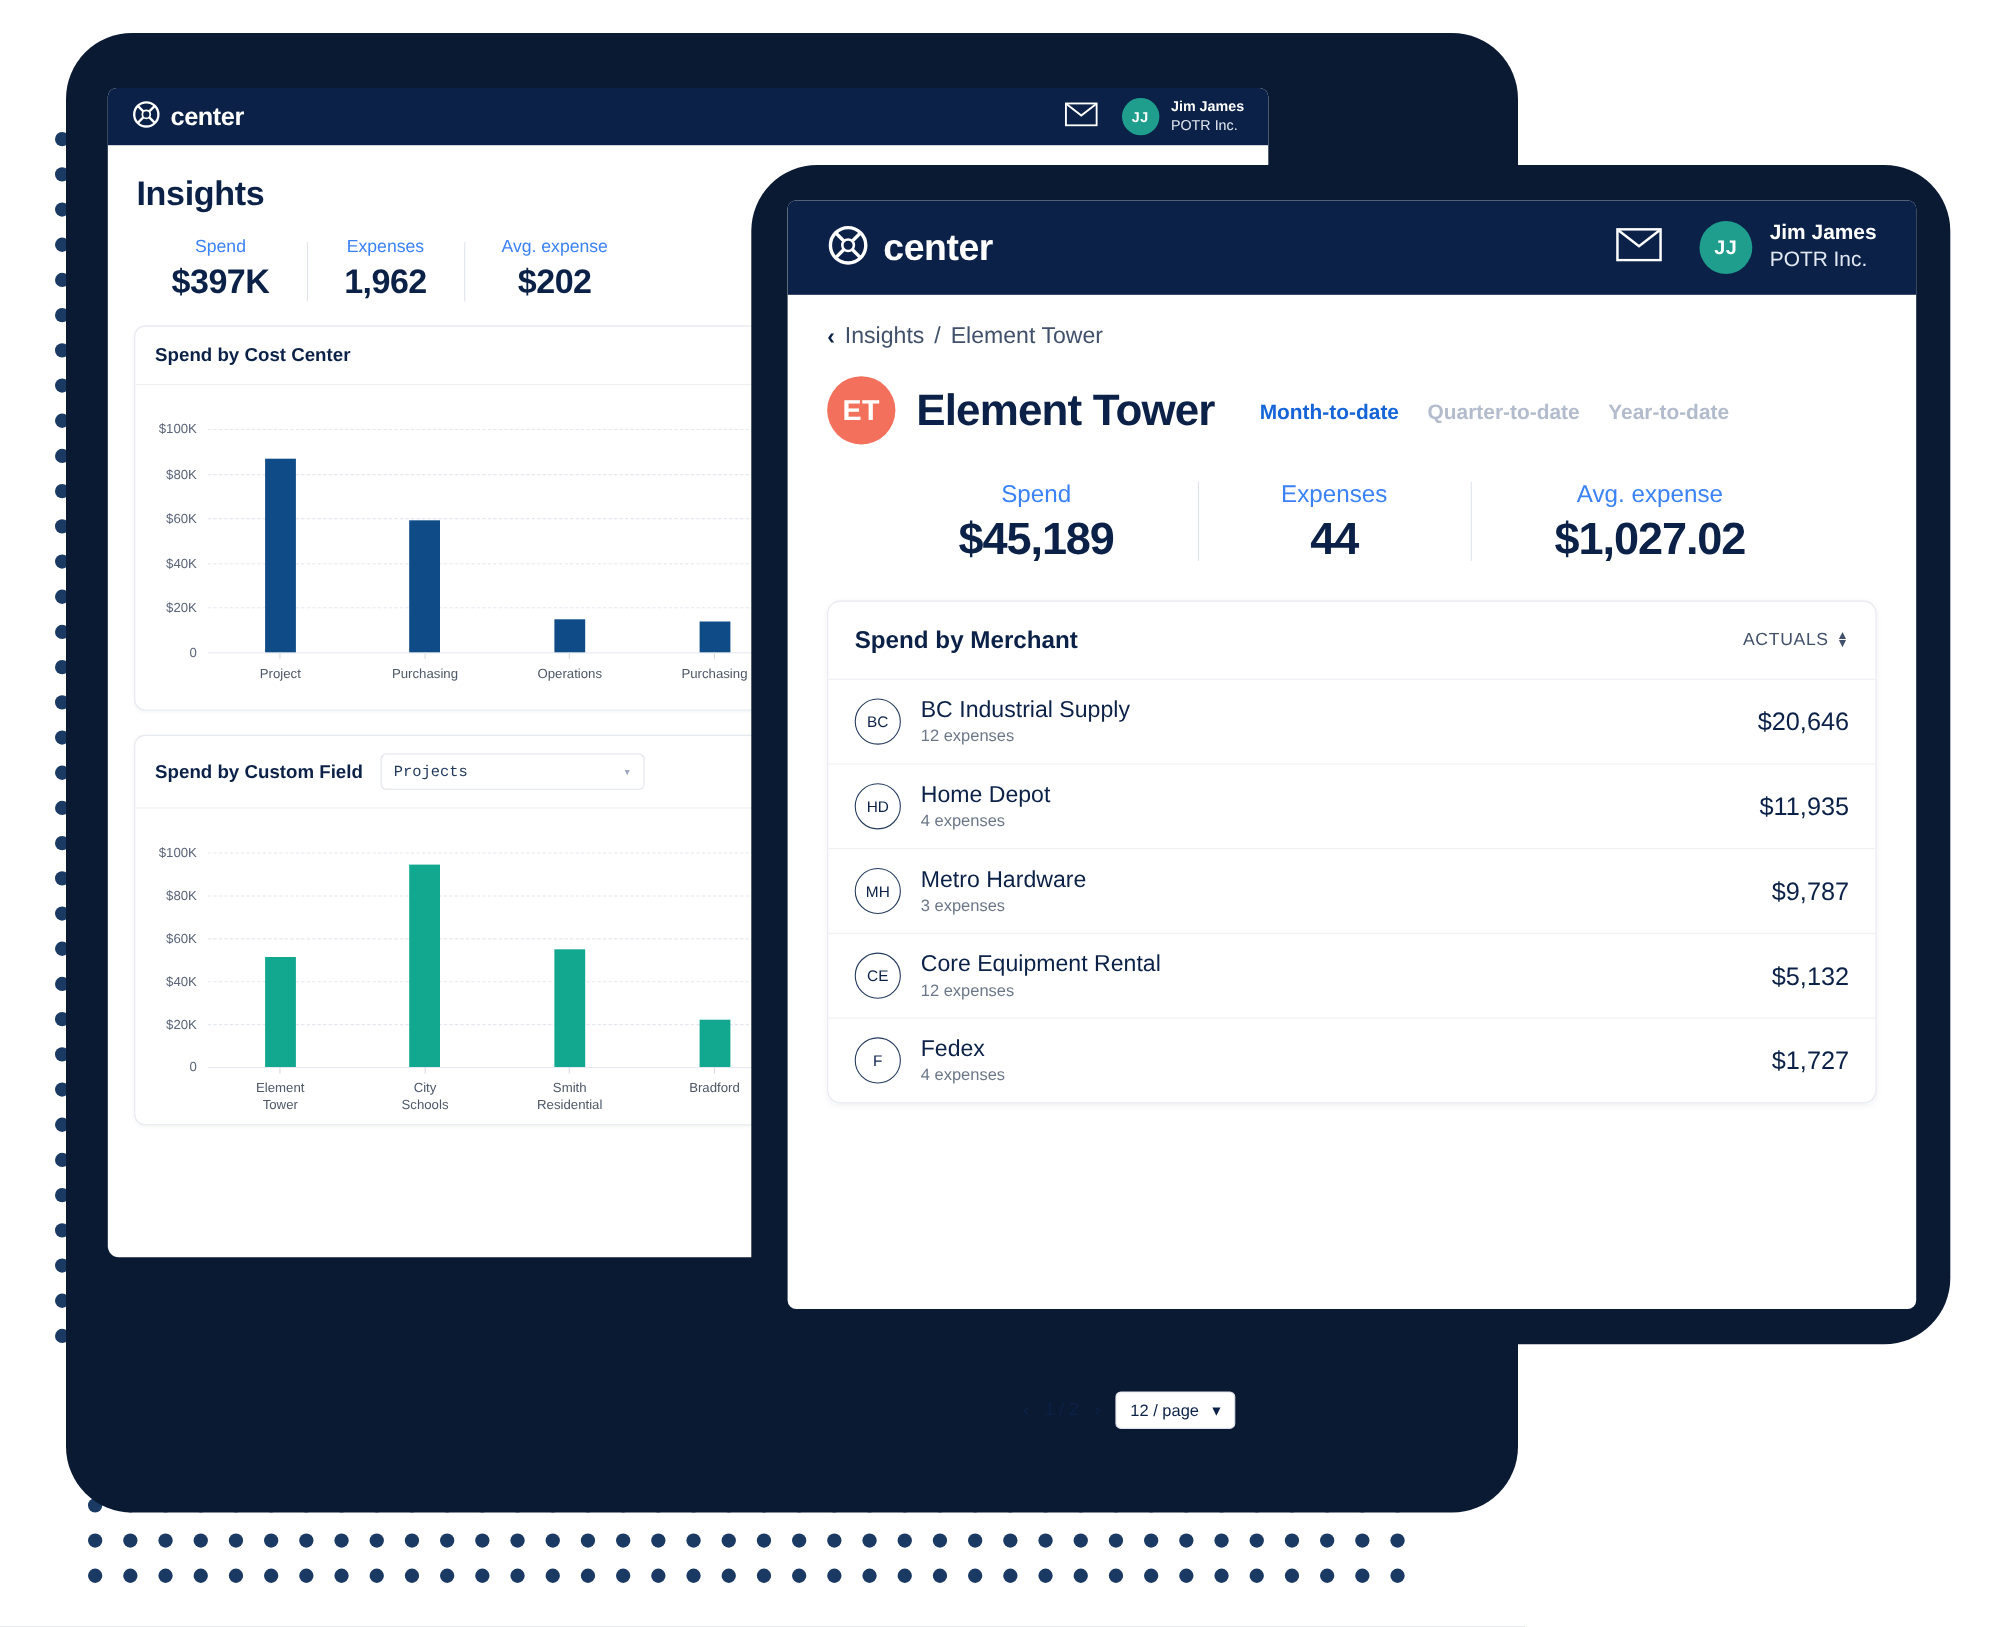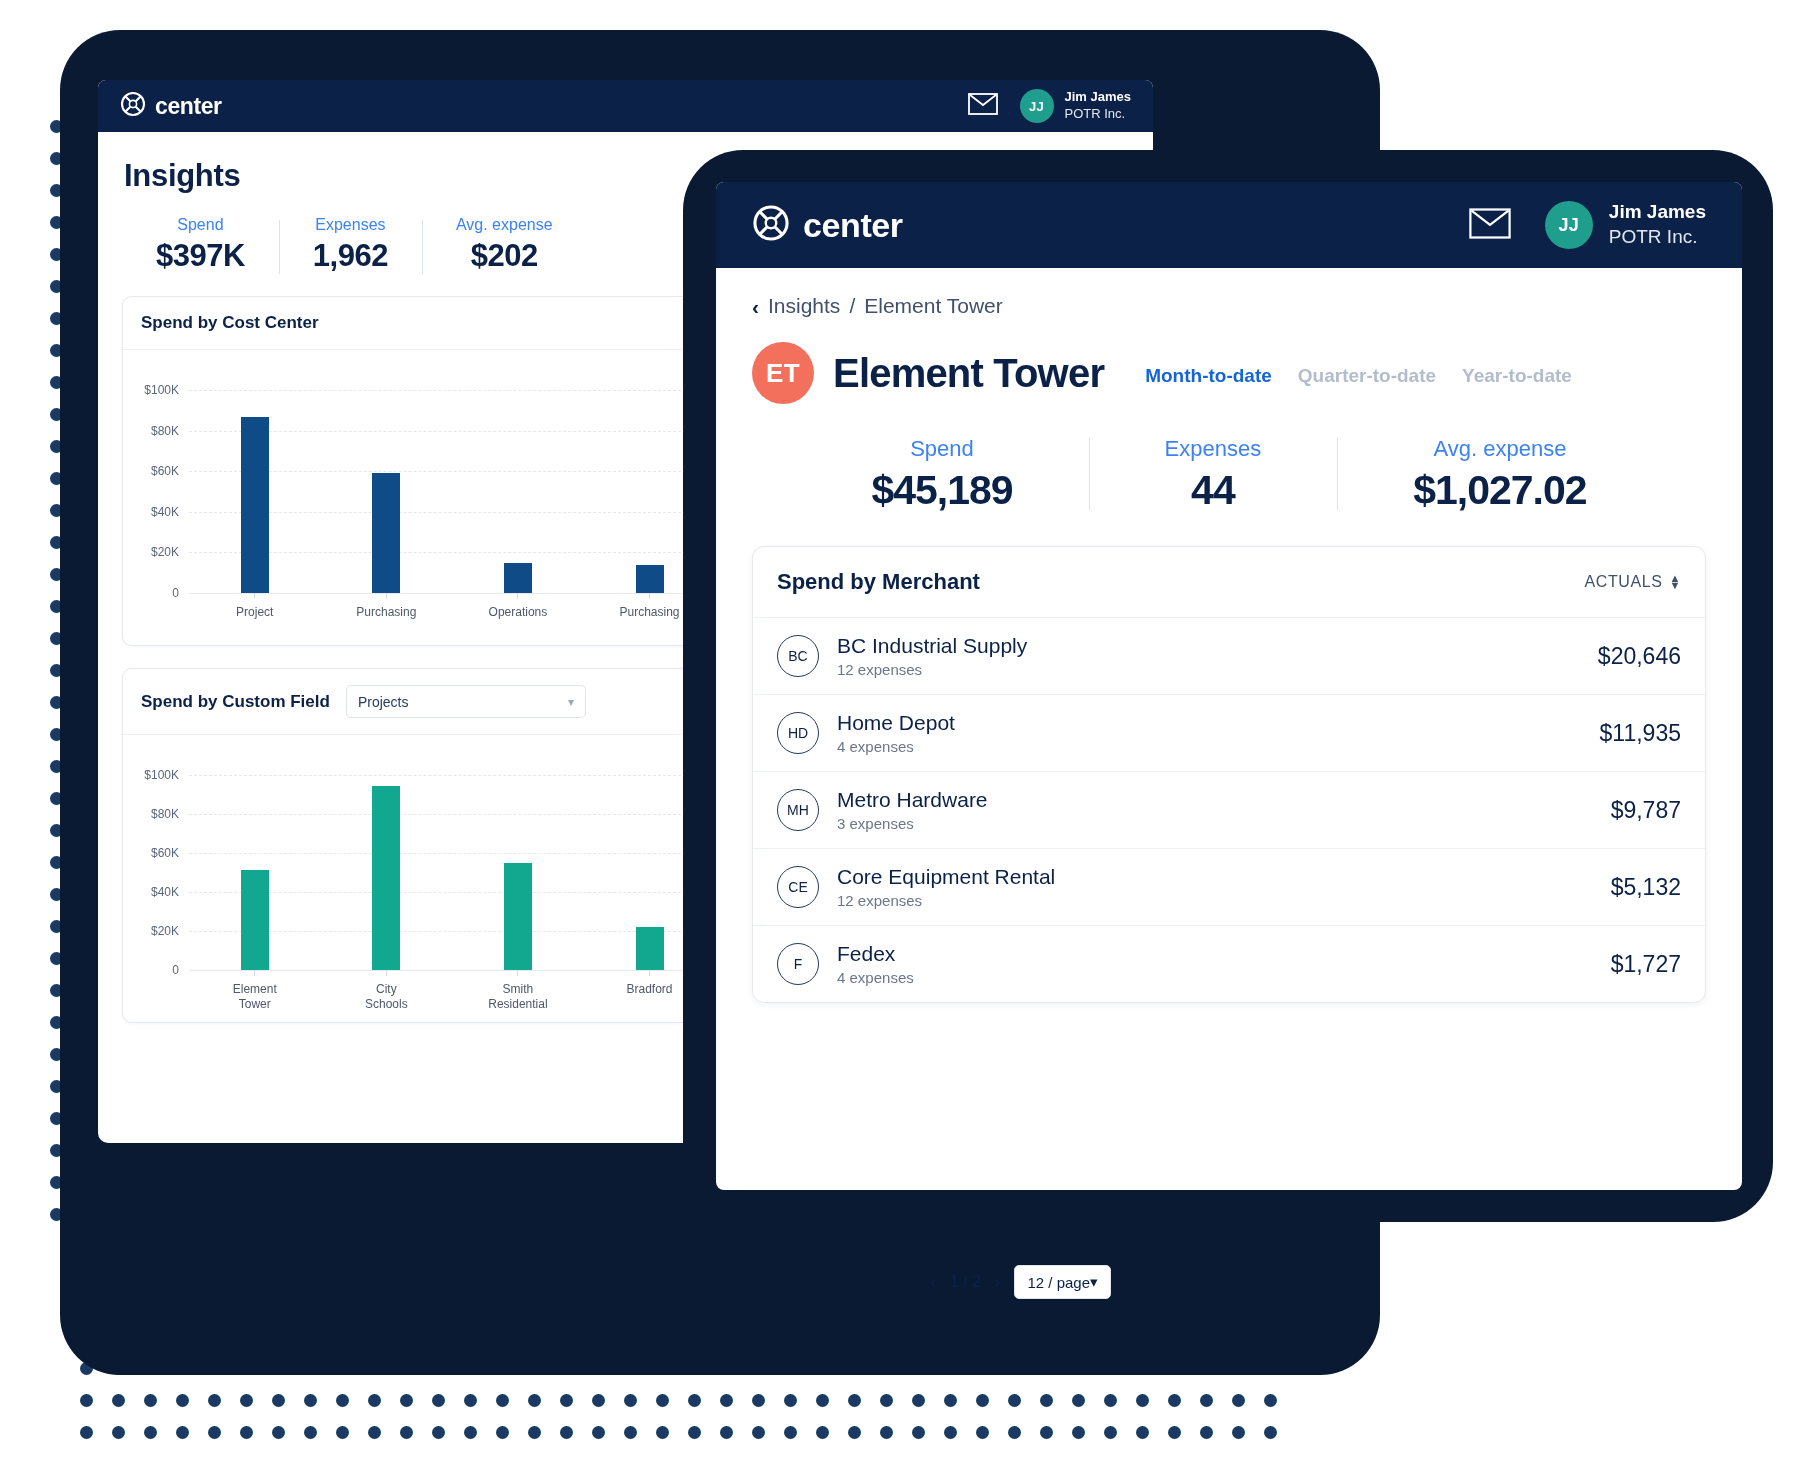--- a/index.html
+++ b/index.html
@@ -177,20 +177,21 @@
     width: 240px;
     height: 33px;
     border: 1px solid #dfe3ea;
     border-radius: 5px;
     display: flex;
     align-items: center;
     padding: 0 11px;
     font-size: 14px;
     color: #243b5e;
     background: #fff;
+    font-family: Liberation Mono, monospace;
   }
   .select-box .chev { margin-left: auto; color: #9aa7bd; font-size: 12px; }
 
   
   .chart { padding: 20px 18px 10px 12px; }
   .plot {
     position: relative;
     height: 224px;
     margin-left: 54px;
     border-bottom: 1px solid #e6e9ef;
@@ -386,21 +387,21 @@
   }
   .pg-arrow { color: #0b2147; font-size: 17px; }
   .pg-count { font-size: 16px; color: #0b2147; }
   .per-page {
     border: 1px solid #dfe3ea;
     border-radius: 5px;
     background: #fff;
     padding: 7px 12px;
     display: flex;
     align-items: center;
-    gap: 0;
+    gap: 12px;
     font-size: 15px;
     color: #0b2147;
     box-shadow: 0 1px 2px rgba(13,32,66,0.05);
   }
 </style>
 </head>
 <body>
 
 <div class="dot-grid">
     <div class="dot" style="left: 0px; top: 0px;"></div>

